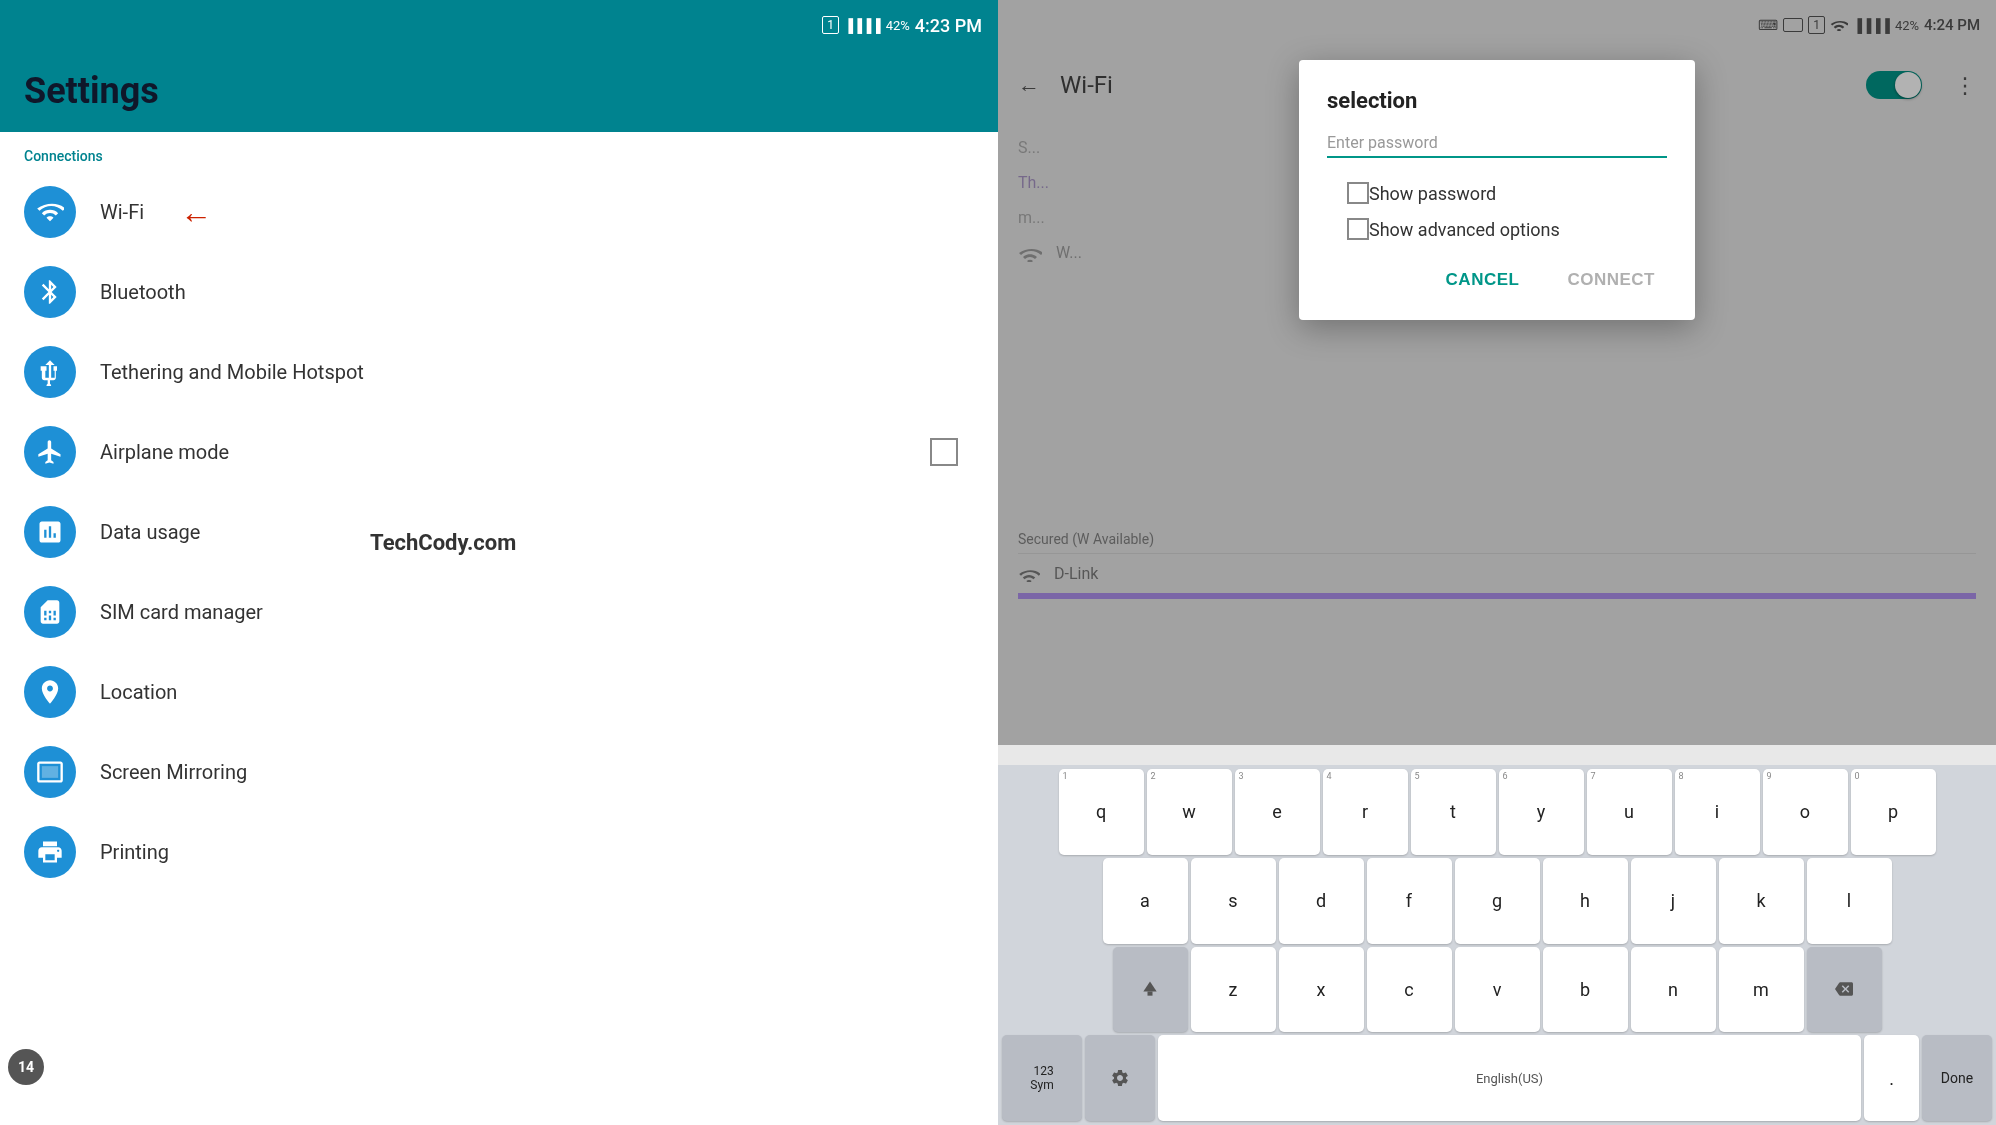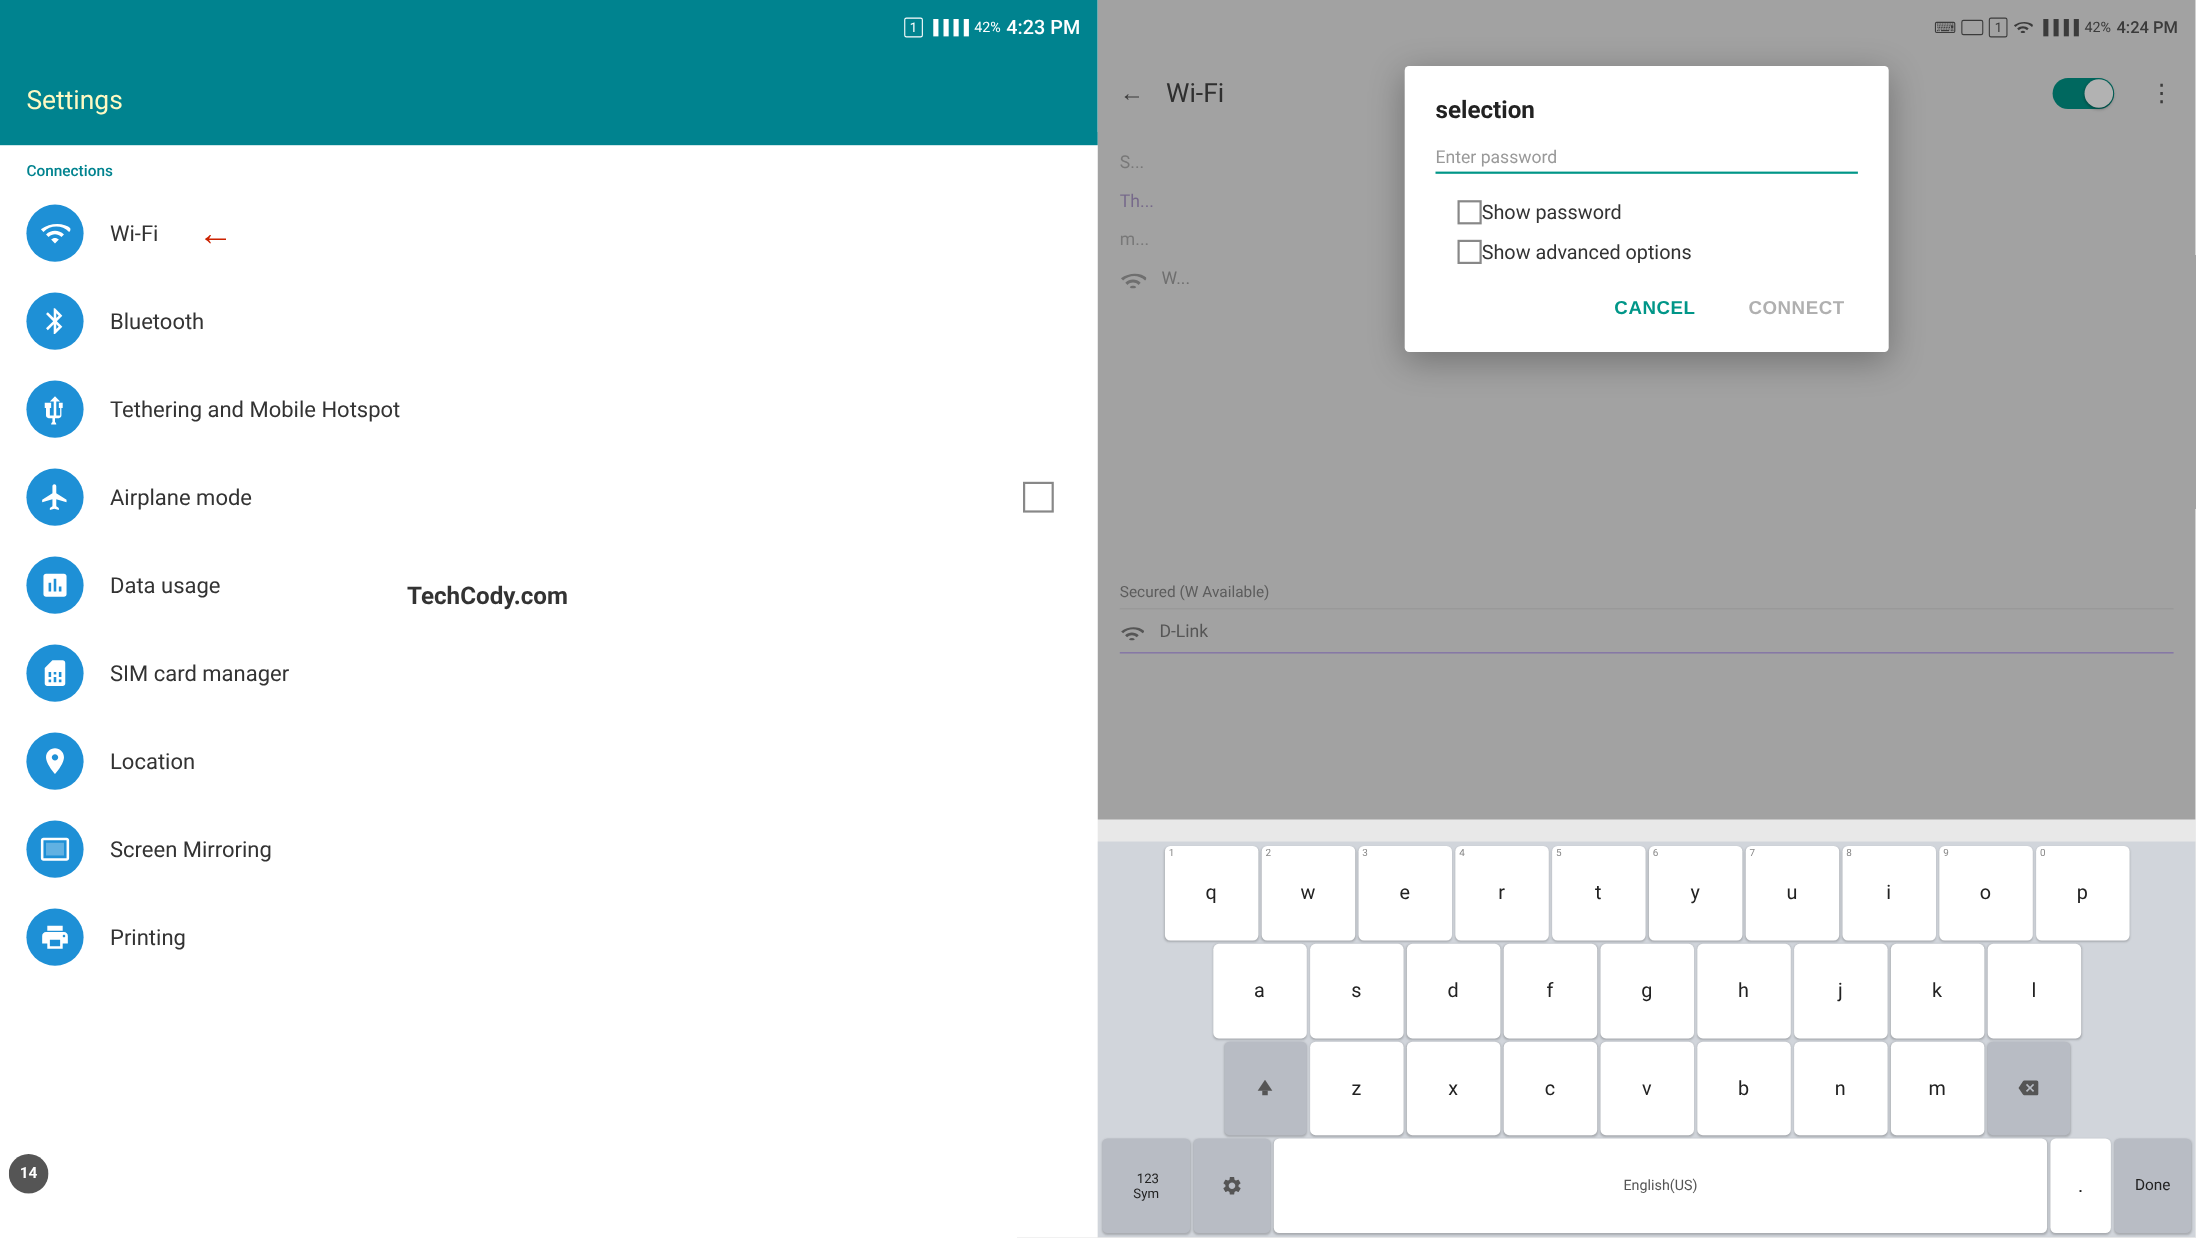--- a/index.html
+++ b/index.html
@@ -41,23 +41,23 @@
 
     .settings-header {
       background: #00838f;
       height: 82px;
       display: flex;
       align-items: center;
       padding: 0 24px;
     }
 
     .settings-title {
-      color: #fef9c3;
-      font-size: 24px;
-      font-weight: 400;
+      color: #0f172a;
+      font-size: 36px;
+      font-weight: 700;
     }
 
     .connections-label {
       color: #00838f;
       font-size: 14px;
       padding: 16px 24px 8px 24px;
       font-weight: 500;
     }
 
     .settings-list {
@@ -210,21 +210,21 @@
       background: rgba(0,0,0,0.3);
       display: flex;
       align-items: flex-start;
       justify-content: center;
       padding-top: 60px;
       z-index: 10;
     }
 
     .dialog {
       background: white;
-      width: 440px;
+      width: 396px;
       border-radius: 4px;
       padding: 28px 28px 20px 28px;
       box-shadow: 0 8px 32px rgba(0,0,0,0.3);
     }
 
     .dialog-title {
       font-size: 22px;
       font-weight: bold;
       color: #222;
       margin-bottom: 20px;
@@ -563,21 +563,21 @@
       <div class="dialog-buttons">
         <button class="btn-cancel">CANCEL</button>
         <button class="btn-connect">CONNECT</button>
       </div>
 
     </div>
   </div>
 
   <div style="position:absolute; top:515px; left:0; right:0; padding:10px 20px; z-index:5; opacity:0.6;">
     <div style="font-size:14px; color:#444; padding:6px 0; border-bottom:1px solid #ccc;">Secured (W Available)</div>
-    <div style="display:flex; align-items:center; gap:14px; padding:10px 0; border-bottom:1px solid #8b5cf6;">
+    <div style="display:flex; align-items:center; gap:14px; padding:10px 0; border-bottom:6px solid #8b5cf6;">
       <svg width="22" height="16" viewBox="0 0 24 18">
           <path d="M1 9l2 2c5.5-5.5 14.5-5.5 20 0l2-2C19.5 3.5 8.5 3.5 1 9zm8 8l3 3 3-3c-1.7-1.7-4.3-1.7-6 0zm-4-4l2 2c2.8-2.8 7.2-2.8 10 0l2-2C15.1 9.2 8.9 9.2 5 13z" fill="#333"></path>
         </svg>
       <span style="font-size:16px; color:#333;">D-Link</span>
     </div>
   </div>
 
   <div class="keyboard">
 
     <div class="keyboard-row">

